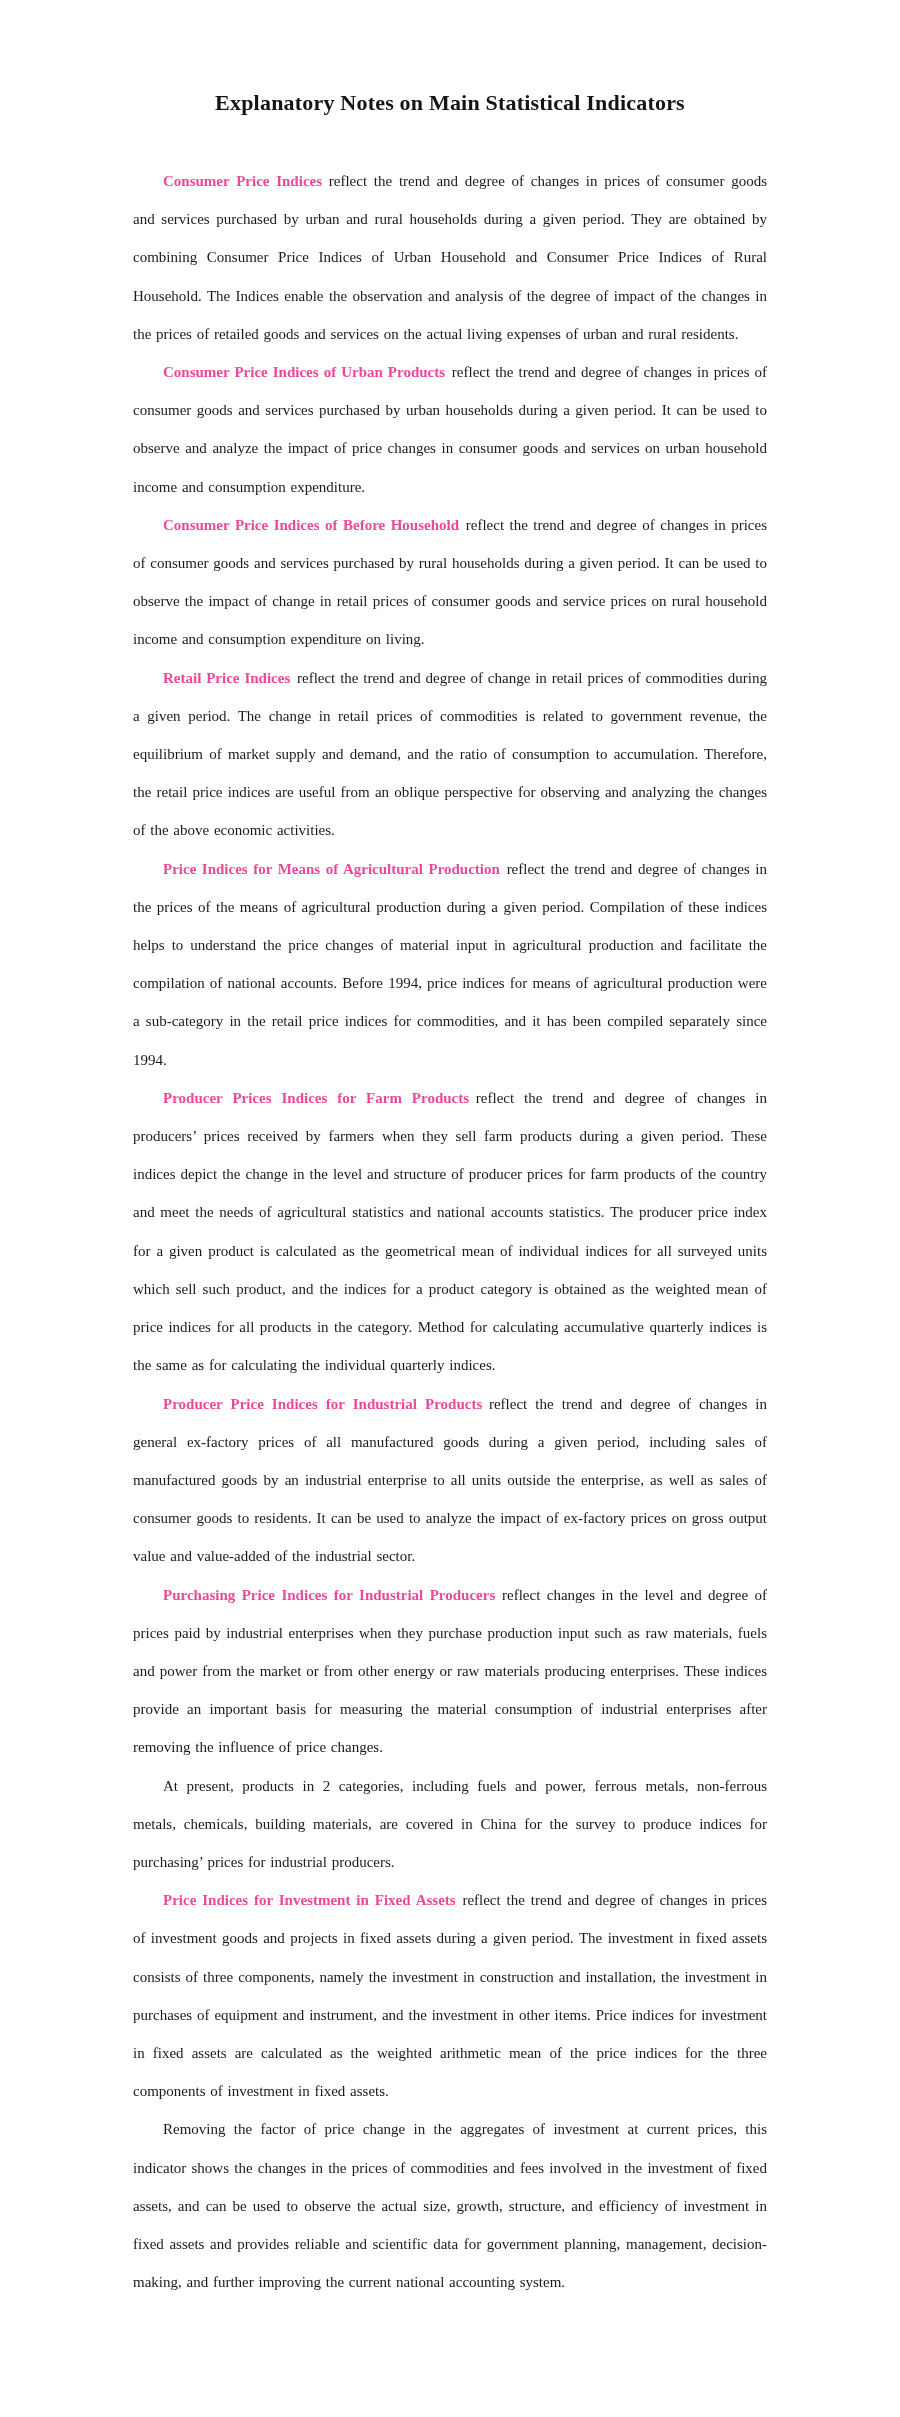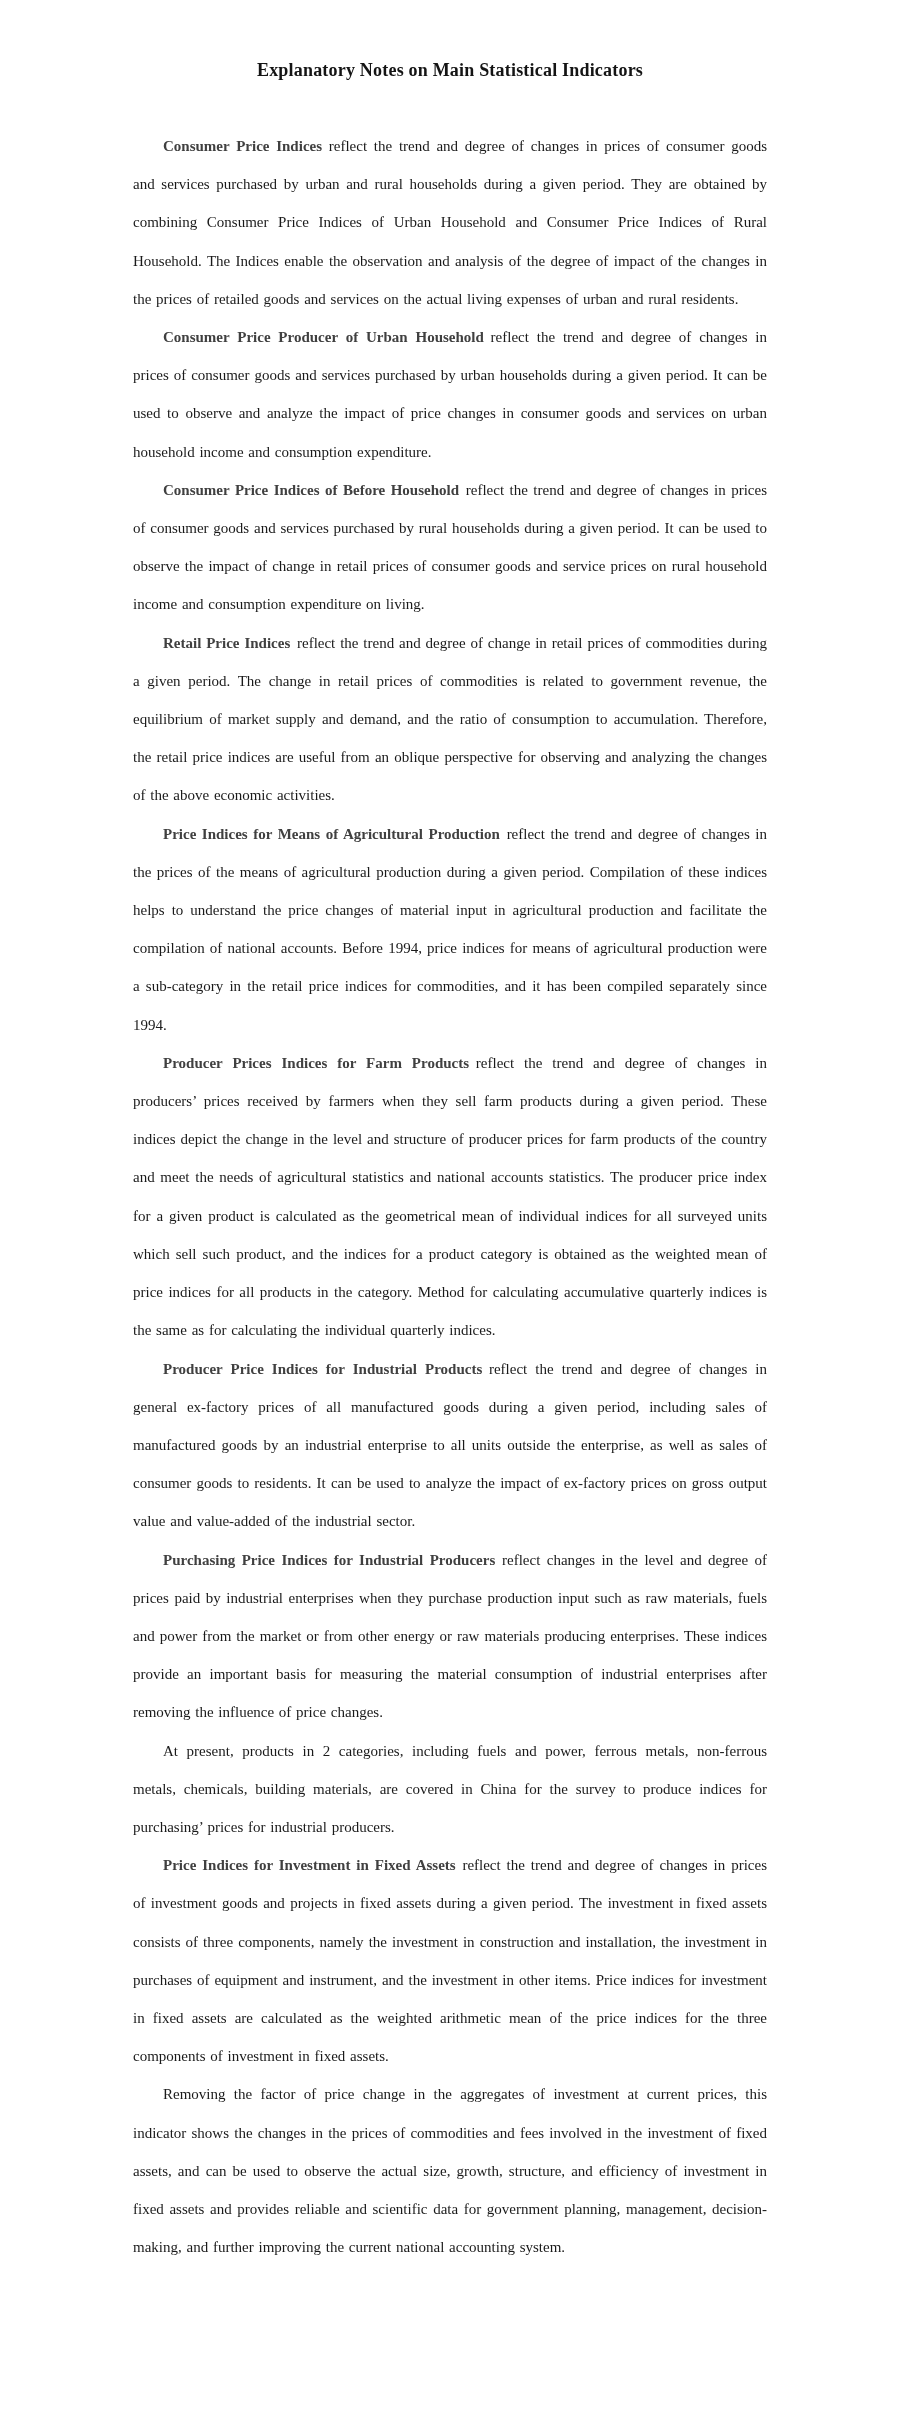--- a/index.html
+++ b/index.html
@@ -11,54 +11,54 @@
     position: relative;
     width: 900px;
     height: 2417px;
     background: #ffffff;
     overflow: hidden;
     font-family: "Liberation Serif", "DejaVu Serif", serif;
     color: #1a1a1a;
   }
   .title {
     margin: 0;
-    padding-top: 60px;
+    padding-top: 90px;
     text-align: center;
-    font-size: 18px;
+    font-size: 22px;
     font-weight: 700;
     letter-spacing: 0.2px;
     color: #141414;
   }
   .content {
     width: 634px;
     margin: 46px auto 0 auto;
   }
   .para {
     margin: 0;
     font-size: 15px;
     line-height: 38.2px;
     text-align: justify;
     text-indent: 30px;
     word-spacing: 1px;
     color: #1a1a1a;
   }
   .term {
     font-weight: 700;
     margin-right: 0.45em;
-    color: #404040;
+    color: #ec4899;
   }
 </style>
 </head>
 <body>
 
 <div class="page">
   <h1 class="title">Explanatory Notes on Main Statistical Indicators</h1>
   <div class="content" id="doc-body">
       <p class="para"><b class="term">Consumer Price Indices</b>reflect the trend and degree of changes in prices of consumer goods and services purchased by urban and rural households during a given period. They are obtained by combining Consumer Price Indices of Urban Household and Consumer Price Indices of Rural Household. The Indices enable the observation and analysis of the degree of impact of the changes in the prices of retailed goods and services on the actual living expenses of urban and rural residents.</p>
-      <p class="para"><b class="term">Consumer Price Producer of Urban Household</b>reflect the trend and degree of changes in prices of consumer goods and services purchased by urban households during a given period. It can be used to observe and analyze the impact of price changes in consumer goods and services on urban household income and consumption expenditure.</p>
+      <p class="para"><b class="term">Consumer Price Indices of Urban Products</b>reflect the trend and degree of changes in prices of consumer goods and services purchased by urban households during a given period. It can be used to observe and analyze the impact of price changes in consumer goods and services on urban household income and consumption expenditure.</p>
       <p class="para"><b class="term">Consumer Price Indices of Before Household</b>reflect the trend and degree of changes in prices of consumer goods and services purchased by rural households during a given period. It can be used to observe the impact of change in retail prices of consumer goods and service prices on rural household income and consumption expenditure on living.</p>
       <p class="para"><b class="term">Retail Price Indices</b>reflect the trend and degree of change in retail prices of commodities during a given period. The change in retail prices of commodities is related to government revenue, the equilibrium of market supply and demand, and the ratio of consumption to accumulation. Therefore, the retail price indices are useful from an oblique perspective for observing and analyzing the changes of the above economic activities.</p>
       <p class="para"><b class="term">Price Indices for Means of Agricultural Production</b>reflect the trend and degree of changes in the prices of the means of agricultural production during a given period. Compilation of these indices helps to understand the price changes of material input in agricultural production and facilitate the compilation of national accounts. Before 1994, price indices for means of agricultural production were a sub-category in the retail price indices for commodities, and it has been compiled separately since 1994.</p>
       <p class="para"><b class="term">Producer Prices Indices for Farm Products</b>reflect the trend and degree of changes in producers’ prices received by farmers when they sell farm products during a given period. These indices depict the change in the level and structure of producer prices for farm products of the country and meet the needs of agricultural statistics and national accounts statistics. The producer price index for a given product is calculated as the geometrical mean of individual indices for all surveyed units which sell such product, and the indices for a product category is obtained as the weighted mean of price indices for all products in the category. Method for calculating accumulative quarterly indices is the same as for calculating the individual quarterly indices.</p>
       <p class="para"><b class="term">Producer Price Indices for Industrial Products</b>reflect the trend and degree of changes in general ex-factory prices of all manufactured goods during a given period, including sales of manufactured goods by an industrial enterprise to all units outside the enterprise, as well as sales of consumer goods to residents. It can be used to analyze the impact of ex-factory prices on gross output value and value-added of the industrial sector.</p>
       <p class="para"><b class="term">Purchasing Price Indices for Industrial Producers</b>reflect changes in the level and degree of prices paid by industrial enterprises when they purchase production input such as raw materials, fuels and power from the market or from other energy or raw materials producing enterprises. These indices provide an important basis for measuring the material consumption of industrial enterprises after removing the influence of price changes.</p>
       <p class="para">At present, products in 2 categories, including fuels and power, ferrous metals, non-ferrous metals, chemicals, building materials, are covered in China for the survey to produce indices for purchasing’ prices for industrial producers.</p>
       <p class="para"><b class="term">Price Indices for Investment in Fixed Assets</b>reflect the trend and degree of changes in prices of investment goods and projects in fixed assets during a given period. The investment in fixed assets consists of three components, namely the investment in construction and installation, the investment in purchases of equipment and instrument, and the investment in other items. Price indices for investment in fixed assets are calculated as the weighted arithmetic mean of the price indices for the three components of investment in fixed assets.</p>
       <p class="para">Removing the factor of price change in the aggregates of investment at current prices, this indicator shows the changes in the prices of commodities and fees involved in the investment of fixed assets, and can be used to observe the actual size, growth, structure, and efficiency of investment in fixed assets and provides reliable and scientific data for government planning, management, decision-making, and further improving the current national accounting system.</p>
     </div>

